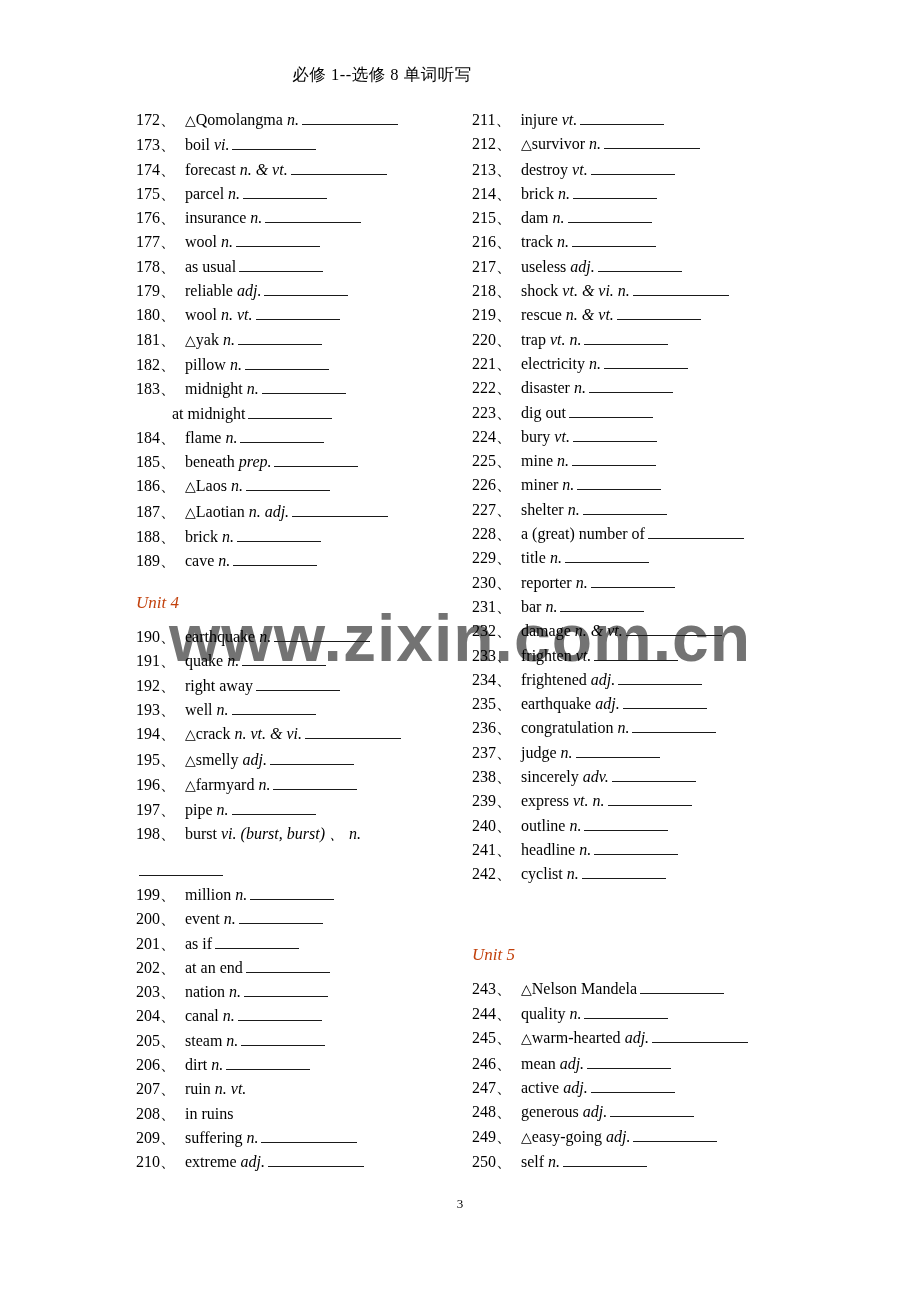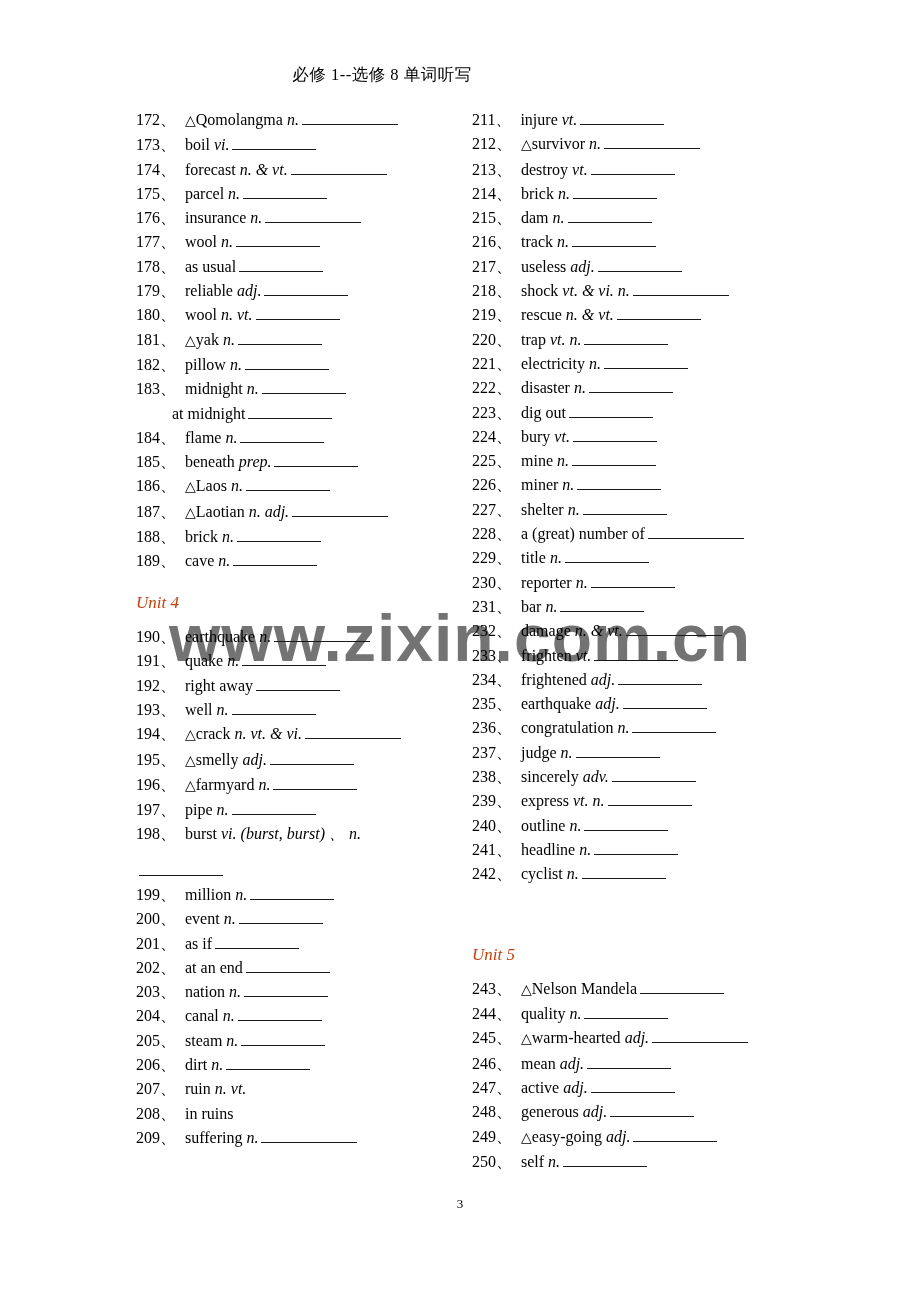--- a/index.html
+++ b/index.html
@@ -185,20 +185,21 @@
           <div class="entry"><span class="num">200、</span><span class="sp"></span><span class="term">event</span> <span class="pos">n.</span><span class="blank b-m"></span></div>
           <div class="entry"><span class="num">201、</span><span class="sp"></span><span class="term">as if</span><span class="blank b-m"></span></div>
           <div class="entry"><span class="num">202、</span><span class="sp"></span><span class="term">at an end</span><span class="blank b-m"></span></div>
           <div class="entry"><span class="num">203、</span><span class="sp"></span><span class="term">nation</span> <span class="pos">n.</span><span class="blank b-m"></span></div>
           <div class="entry"><span class="num">204、</span><span class="sp"></span><span class="term">canal</span> <span class="pos">n.</span><span class="blank b-m"></span></div>
           <div class="entry"><span class="num">205、</span><span class="sp"></span><span class="term">steam</span> <span class="pos">n.</span><span class="blank b-m"></span></div>
           <div class="entry"><span class="num">206、</span><span class="sp"></span><span class="term">dirt</span> <span class="pos">n.</span><span class="blank b-m"></span></div>
           <div class="entry"><span class="num">207、</span><span class="sp"></span><span class="term">ruin</span> <span class="pos">n.      vt.</span></div>
           <div class="entry"><span class="num">208、</span><span class="sp"></span><span class="term">in ruins</span></div>
           <div class="entry"><span class="num">209、</span><span class="sp"></span><span class="term">suffering</span> <span class="pos">n.</span><span class="blank b-l"></span></div>
+          <div class="entry"><span class="num">210、</span><span class="sp"></span><span class="term">extreme</span> <span class="pos">adj.</span><span class="blank b-l"></span></div>
         </div>
     </div>
 
     <div class="column" id="col-right">
       <div id="right-list-1">
           <div class="entry" style="margin-top: 0px;"><span class="num">211、</span><span class="sp"></span><span class="term">injure</span> <span class="pos">vt.</span><span class="blank b-m"></span></div>
           <div class="entry"><span class="num">212、</span><span class="sp"></span><span class="tri">△</span><span class="term">survivor</span> <span class="pos">n.</span><span class="blank b-l"></span></div>
           <div class="entry" style="margin-top: 0px;"><span class="num">213、</span><span class="sp"></span><span class="term">destroy</span> <span class="pos">vt.</span><span class="blank b-m"></span></div>
           <div class="entry"><span class="num">214、</span><span class="sp"></span><span class="term">brick</span> <span class="pos">n.</span><span class="blank b-m"></span></div>
           <div class="entry"><span class="num">215、</span><span class="sp"></span><span class="term">dam</span> <span class="pos">n.</span><span class="blank b-m"></span></div>

